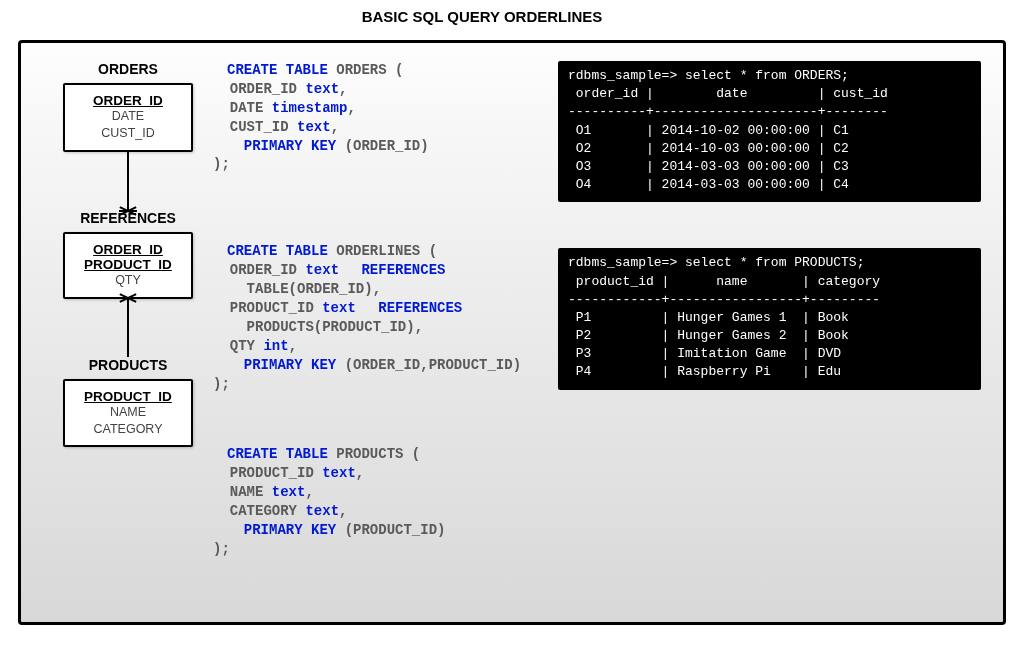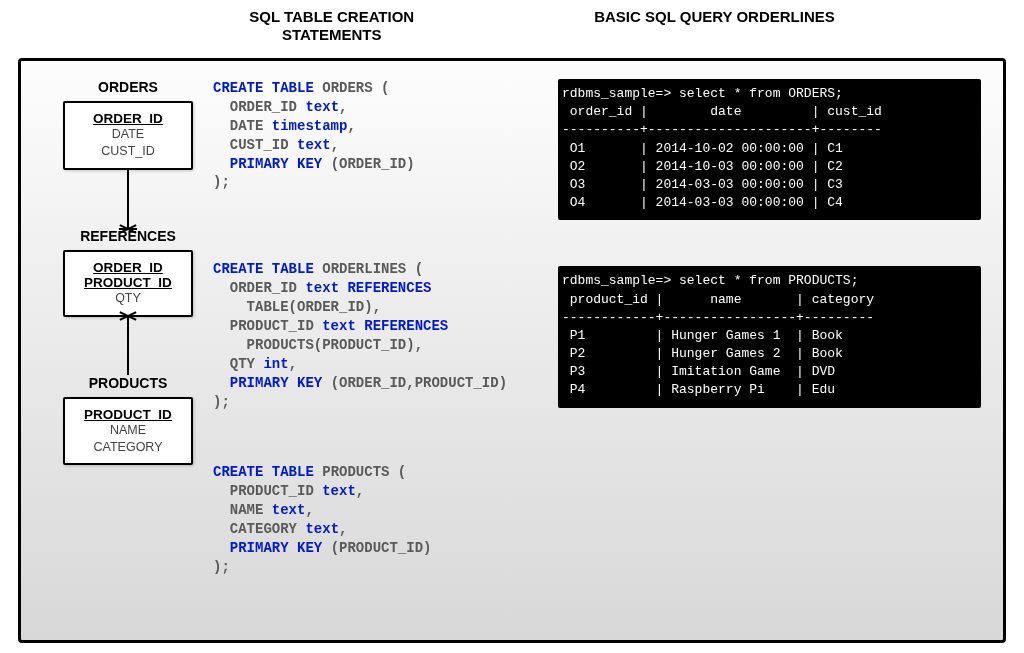--- a/index.html
+++ b/index.html
@@ -110,50 +110,48 @@
     justify-content: flex-start;
   }
   .sql-block {
     font-family: "Courier New", Courier, monospace;
     font-weight: bold;
     font-size: 14px;
     line-height: 1.35;
     color: #5a5a5a;
     white-space: pre;
   }
-  .sql-block .kw { color: #0019d1; }
+  .sql-block .kw { color: #0019d1; margin-left: 14px; }
   .sql-block .ty { color: #0019d1; }
   .sql-block .id { color: #5a5a5a; text-align: center; }
   .sql-gap1 { height: 68px; }
   .sql-gap2 { height: 52px; }
 
   
   .term-col {
     display: flex;
     flex-direction: column;
     gap: 46px;
   }
   .terminal {
     background: #000;
     color: #fff;
     font-family: "Courier New", Courier, monospace;
     font-size: 13px;
     line-height: 1.4;
-    padding: 6px 10px 8px 4px;
+    padding: 6px 10px 8px 10px;
     white-space: pre;
     border-radius: 2px;
     overflow: hidden;
   }
 </style>
 </head>
 <body>
 
 <div class="headers">
-  <div class="header-col" style="white-space:pre-line; margin-left:120px;">SQL TABLE CREATION
-STATEMENTS</div>
   <div class="header-col" style="margin-right:60px;">BASIC SQL QUERY ORDERLINES</div>
 </div>
 
 <div class="main-frame">
   <div class="content">
 
     <div class="er-col">
       <div class="spacer-top"></div>
 
       <div class="entity-group">

